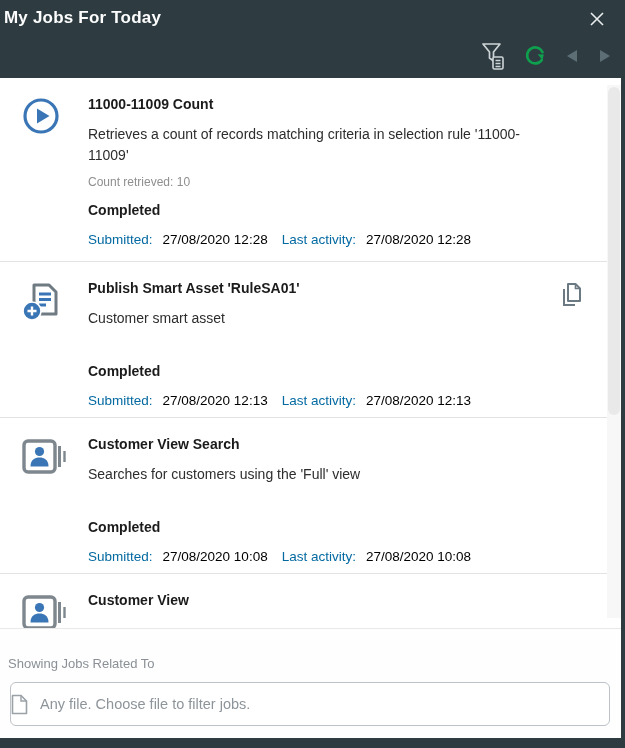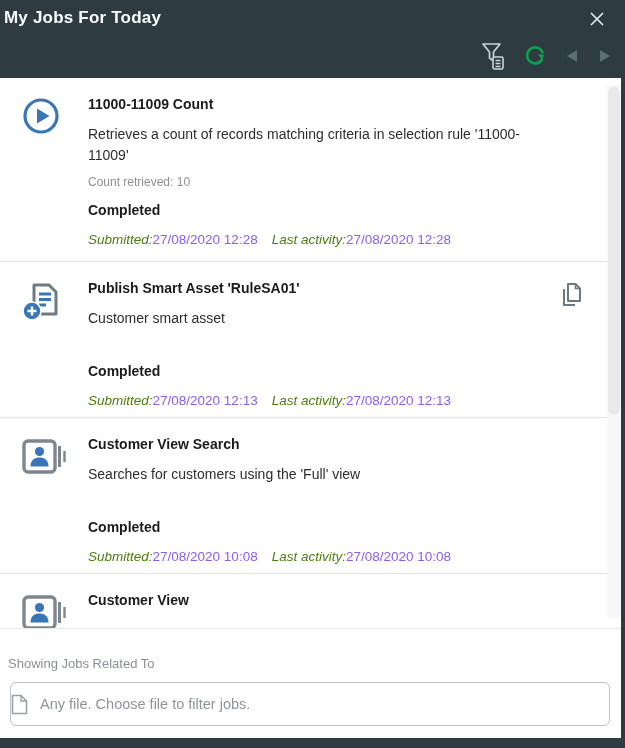--- a/index.html
+++ b/index.html
@@ -54,22 +54,22 @@
   }
   .job:first-child { padding-bottom:13px; }
   .job:last-child { border-bottom:none; }
   .job-icon { width:46px; flex:none; margin-right:20px; padding-top:1px; }
   .job-body { flex:1; min-width:0; }
   .job-title { font-size:14px; font-weight:700; color:#1b1b1b; line-height:17px; }
   .job-desc  { margin-top:11px; font-size:14px; color:#2d2d2d; line-height:21px; max-width:470px; }
   .job-result{ margin-top:8px; font-size:12px; color:#8f8f8f; line-height:16px; min-height:14px; }
   .job-status{ margin-top:12px; font-size:14px; font-weight:700; color:#1b1b1b; line-height:17px; }
   .job-meta  { margin-top:12px; font-size:13.5px; line-height:17px; white-space:nowrap; }
-  .meta-label{ color:#4d7c0f;font-style:italic; }
-  .meta-value{ color:#8b5cf6; }
+  .meta-label{ color:#0369a1; }
+  .meta-value{ color:#000000; margin-left:10px; }
   .meta-label + .meta-value + .meta-label { margin-left:14px; }
   .copy-btn {
     position:absolute; right:38px; top:20px;
     background:none; border:none; padding:0; cursor:pointer;
   }
 
   
   .scrollbar-track {
     position:absolute; top:85px; right:4px; width:14px; height:533px;
     background:#f7f7f7; z-index:4;

